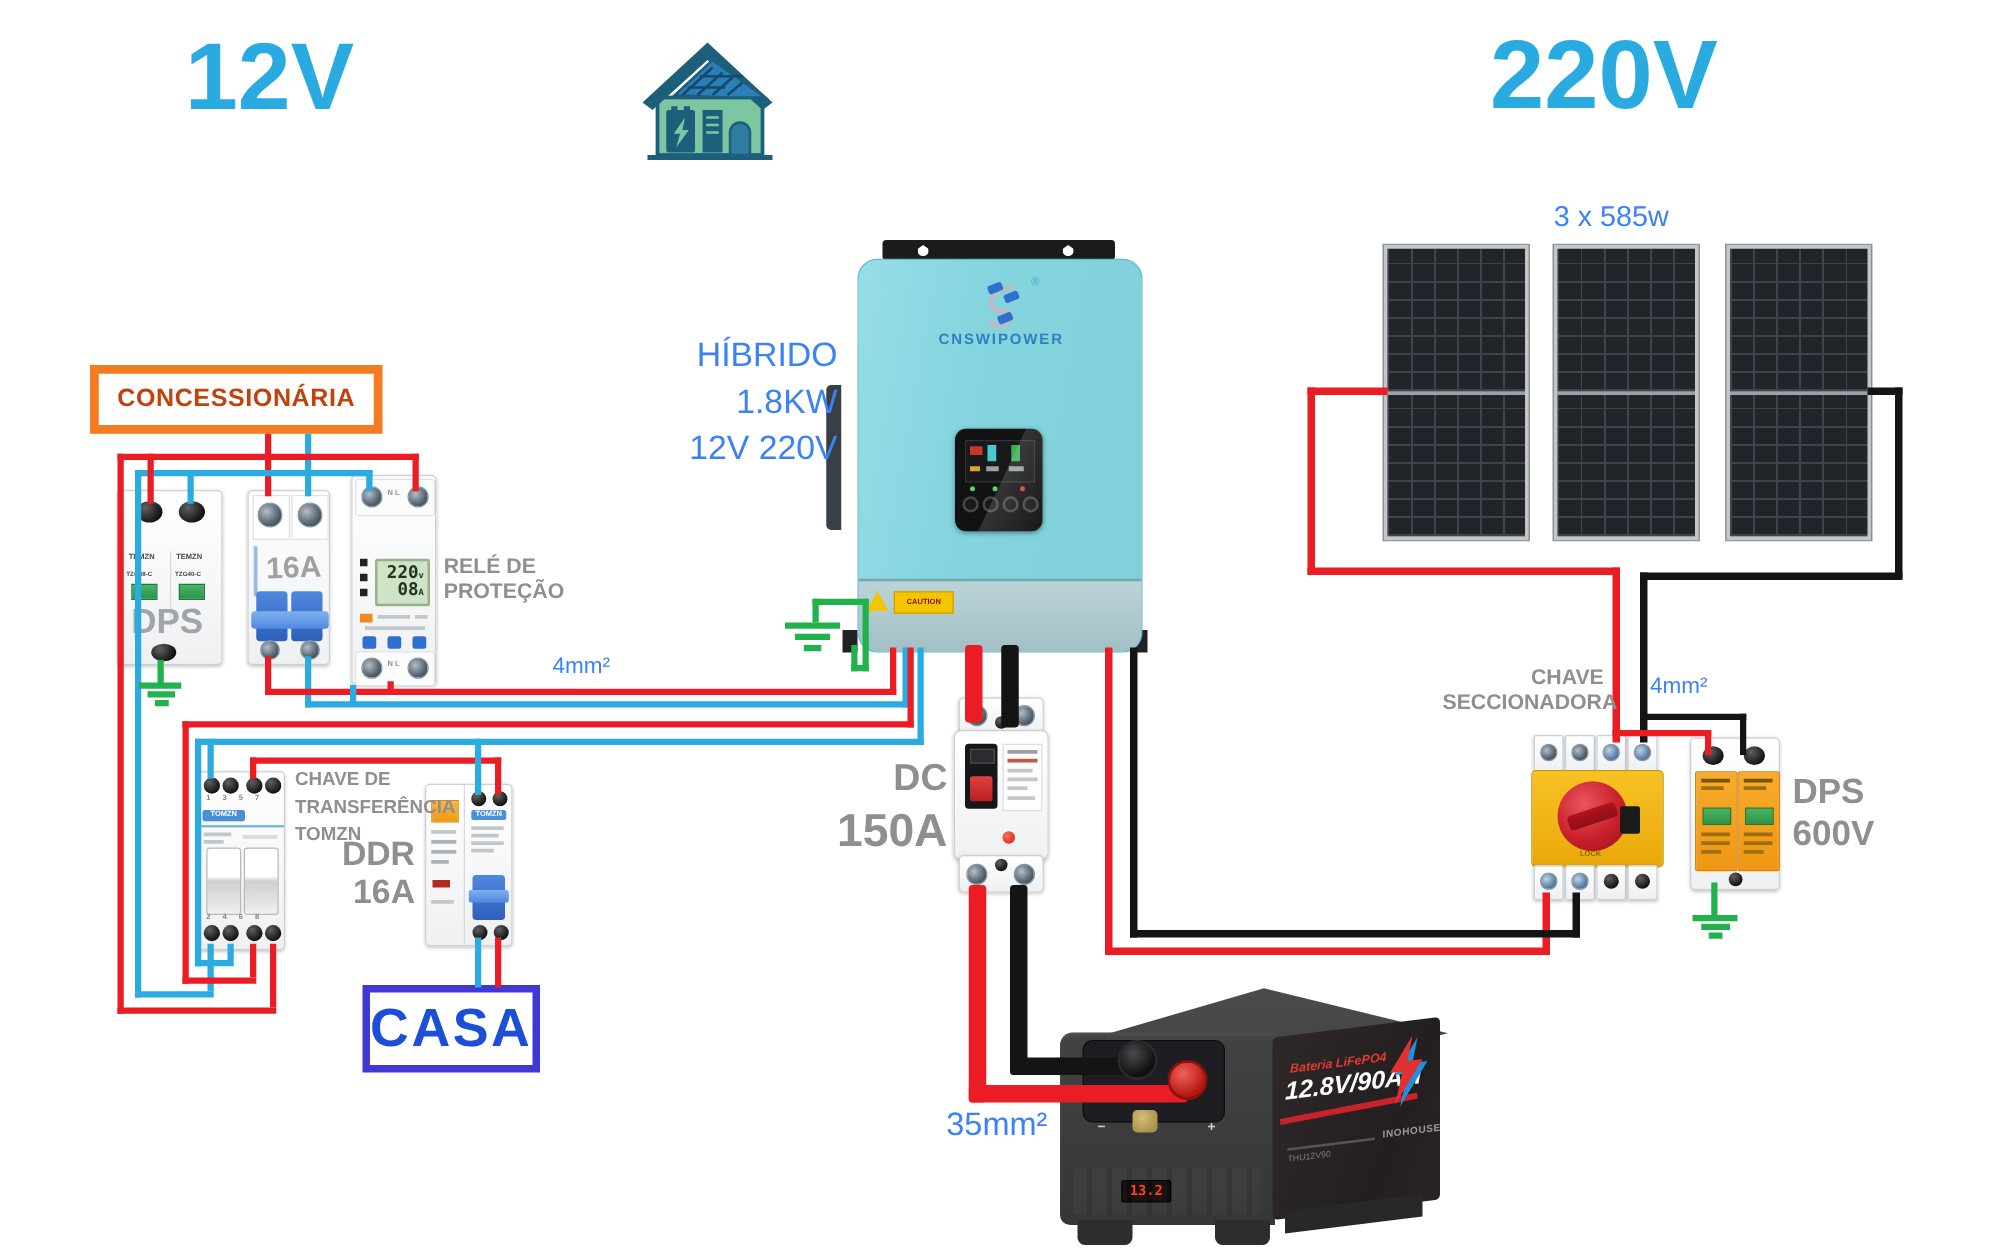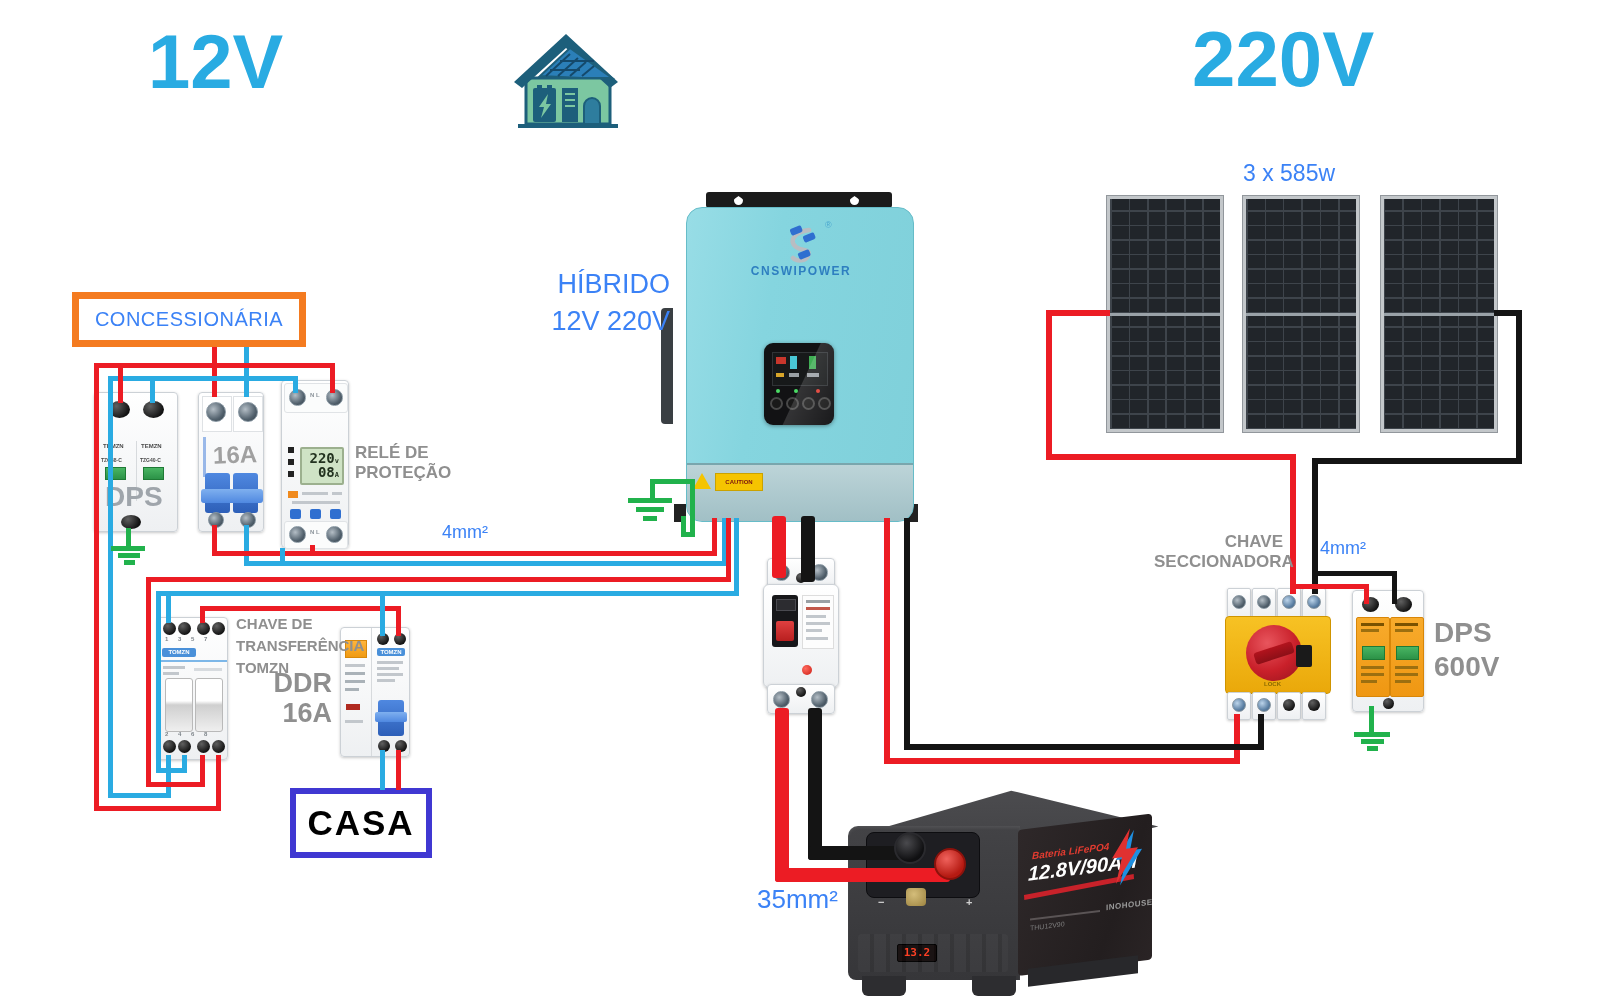--- a/index.html
+++ b/index.html
@@ -46,21 +46,21 @@
       <rect x="31" y="57" width="5" height="4" fill="#1d5f7b"></rect>
         <rect x="41" y="57" width="5" height="4" fill="#1d5f7b"></rect>
       <polygon points="42,66 33,79 38,79 35,90 45,76 40,76" fill="#7cc7a1"></polygon>
       <rect x="56" y="60" width="16" height="34" fill="#1d5f7b"></rect>
       <path d="M59 66 h10 M59 72 h10 M59 78 h10" stroke="#7cc7a1" stroke-width="2"></path>
       <rect x="12" y="96" width="100" height="4" fill="#1d5f7b"></rect>
     </svg>
   </div>
 
   <div class="dev" style="left:72px;top:292px;width:234px;height:55px;border:7px solid #f47b20;background:#fff;display:flex;align-items:center;justify-content:center">
-    <span style="color:#3b82f6;font-weight:400;font-size:20px;letter-spacing:.5px">CONCESSIONÁRIA</span>
+    <span style="color:#c2410c;font-weight:700;font-size:20px;letter-spacing:.5px">CONCESSIONÁRIA</span>
   </div>
 
   <div class="dev whitebody" style="left:94px;top:392px;width:84px;height:140px">
     <div class="knob" style="left:14px;top:8px;width:21px;height:17px"></div>
     <div class="knob" style="left:48px;top:8px;width:21px;height:17px"></div>
     <div class="abs" style="left:41px;top:48px;width:1px;height:60px;background:#d7dadd"></div>
     <div class="tiny" style="left:8px;top:50px">TEMZN</div>
     <div class="tiny" style="left:46px;top:50px">TEMZN</div>
     <div class="tiny" style="left:6px;top:64px;font-size:5px">TZG48-C</div>
     <div class="tiny" style="left:45px;top:64px;font-size:5px">TZG40-C</div>
@@ -161,25 +161,26 @@
     <div class="abs" style="left:34px;top:84px;width:32px;height:10px;background:linear-gradient(#7fb0ef,#4f88e0);border-radius:2px"></div>
     <div class="knob" style="left:37px;top:112px;width:12px;height:12px"></div>
     <div class="knob" style="left:54px;top:112px;width:12px;height:12px"></div>
   </div>
   <div class="lab gray" style="left:270px;top:668px;font-size:27px;line-height:30px;text-align:right;width:62px">
     <div>DDR</div>
     <div>16A</div>
   </div>
 
   <div class="dev" style="left:290px;top:788px;width:142px;height:70px;border:6px solid #4038d2;background:#fff;display:flex;align-items:center;justify-content:center">
-    <span style="color:#000000;font-weight:800;font-size:35px;letter-spacing:2px">CASA</span>
+    <span style="color:#1d4ed8;font-weight:800;font-size:43px;letter-spacing:2px">CASA</span>
   </div>
 
   <div class="lab dark" style="left:470px;top:266px;width:200px;font-size:27px;line-height:37px;text-align:right">
     <div>HÍBRIDO</div>
+    <div>1.8KW</div>
     <div>12V 220V</div>
   </div>
   <div class="dev" style="left:706px;top:192px;width:186px;height:16px;background:#1b1b1b;border-radius:3px;z-index:2">
     <div class="abs" style="left:28px;top:4px;width:9px;height:9px;background:#fff;border-radius:50% 50% 50% 50%;clip-path:polygon(50% 0,100% 35%,100% 100%,0 100%,0 35%)"></div>
     <div class="abs" style="left:144px;top:4px;width:9px;height:9px;background:#fff;border-radius:50% 50% 50% 50%;clip-path:polygon(50% 0,100% 35%,100% 100%,0 100%,0 35%)"></div>
   </div>
   <div class="abs" style="left:661px;top:308px;width:12px;height:116px;background:#3a3f43;border-radius:4px 0 0 4px;z-index:1"></div>
   <div class="abs" style="left:674px;top:504px;width:12px;height:18px;background:#222;z-index:1"></div>
   <div class="abs" style="left:906px;top:504px;width:12px;height:18px;background:#222;z-index:1"></div>
   <div class="dev" style="left:686px;top:207px;width:228px;height:315px;background:linear-gradient(100deg,#98dde6,#85d5df 35%,#7fd0da);border:1px solid #66bcc8;border-radius:16px;overflow:hidden">
@@ -236,20 +237,24 @@
         <div class="bar" style="left:3px;top:33px;width:16px"></div>
         <div class="bar" style="left:3px;top:41px;width:22px"></div>
       </div>
       <div class="abs" style="left:38px;top:80px;width:10px;height:10px;border-radius:50%;background:radial-gradient(circle at 35% 35%,#ff6a5e,#cc1d14)"></div>
     </div>
     <div class="abs whitebody" style="left:4px;top:126px;width:66px;height:28px">
       <div class="screw" style="left:5px;top:6px;width:17px;height:17px"></div>
       <div class="screw" style="left:43px;top:6px;width:17px;height:17px"></div>
       <div class="knob" style="left:28px;top:2px;width:10px;height:10px"></div>
     </div>
+  </div>
+  <div class="lab gray" style="left:620px;top:606px;width:138px;text-align:right">
+    <div style="font-size:30px">DC</div>
+    <div style="font-size:37px;margin-top:4px">150A</div>
   </div>
 
   <div class="abs" style="left:848px;top:786px;width:320px;height:78px;background:linear-gradient(#4c4c4f,#414144);clip-path:polygon(4% 62%,51% 6%,97% 52%,53% 96%);z-index:2"></div>
   <div class="dev" style="left:848px;top:826px;width:172px;height:154px;background:linear-gradient(#434346,#363639);border-radius:10px 0 0 8px;box-shadow:inset 0 2px 3px rgba(255,255,255,.08)">
     <div class="abs" style="left:18px;top:6px;width:112px;height:64px;background:#1e1e22;border-radius:8px;border:1px solid #0d0d10"></div>
     <div class="abs" style="left:30px;top:70px;width:10px;height:8px;color:#cfcfcf;font-size:11px;font-weight:700">−</div>
     <div class="abs" style="left:118px;top:70px;width:10px;height:8px;color:#cfcfcf;font-size:11px;font-weight:700">+</div>
     <div class="abs" style="left:58px;top:62px;width:20px;height:18px;background:radial-gradient(circle at 40% 35%,#d4bd7a,#9c8340);border-radius:4px"></div>
     <div class="abs" style="left:49px;top:118px;width:38px;height:16px;background:#140d0d;border:1px solid #000;border-radius:2px;text-align:center;font-family:'DejaVu Sans Mono',monospace;font-size:11px;font-weight:700;color:#ff3b1f;line-height:15px">13.2</div>
     <div class="abs" style="left:10px;top:108px;width:150px;height:38px;background:repeating-linear-gradient(90deg,rgba(255,255,255,.05) 0 12px,rgba(0,0,0,.12) 12px 16px);border-radius:4px;opacity:.5"></div>

